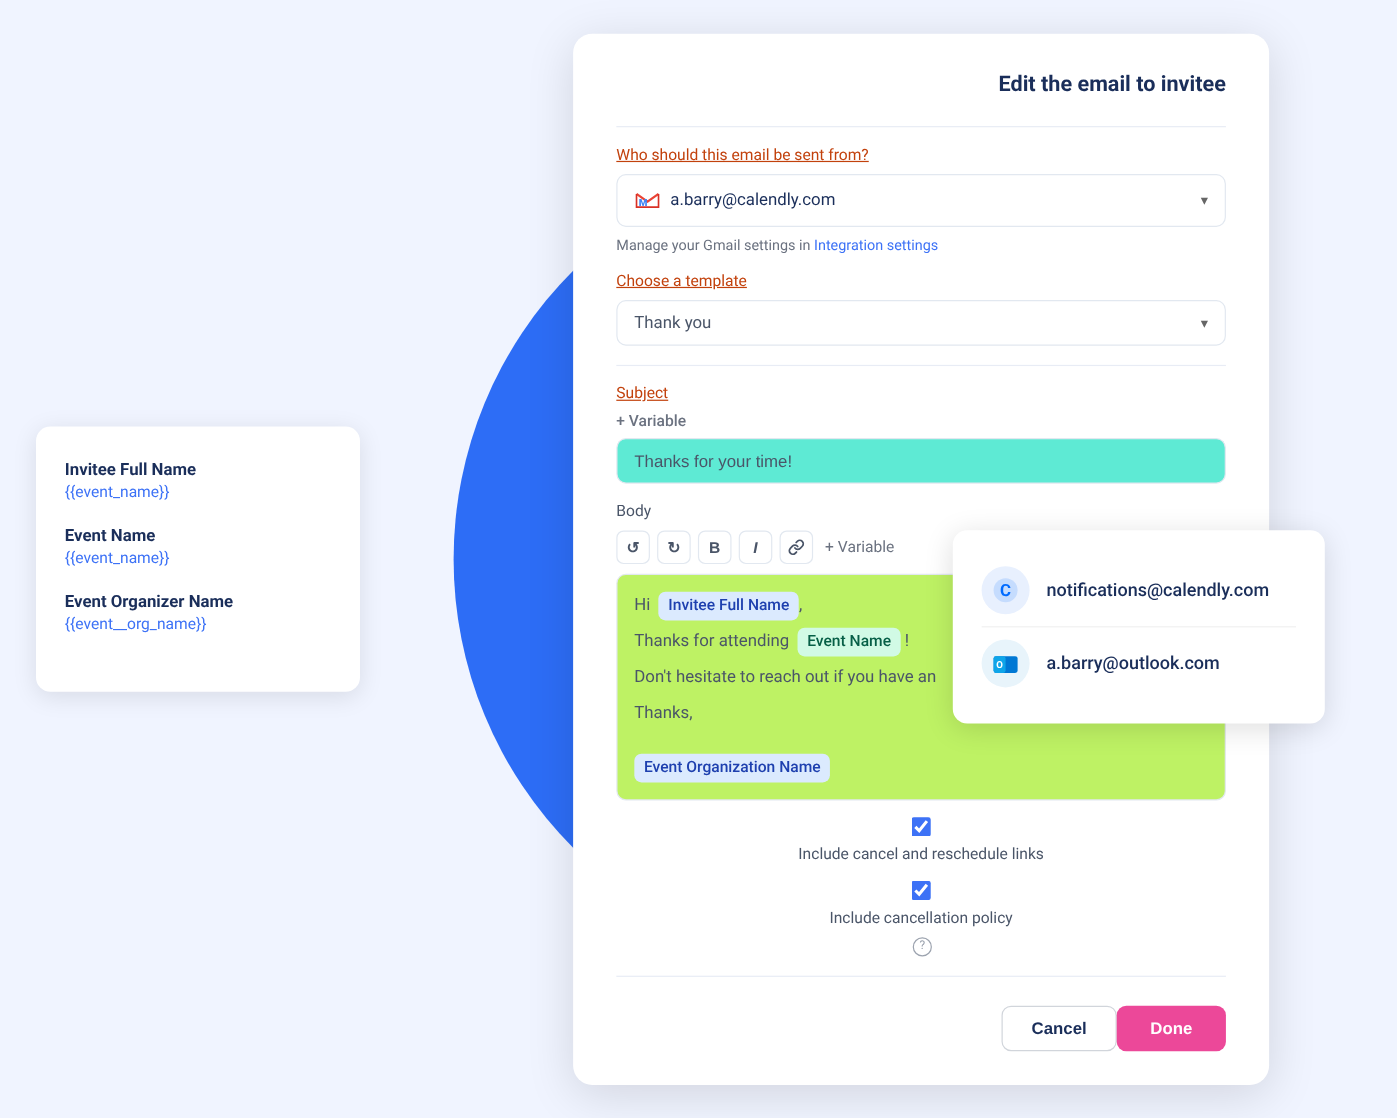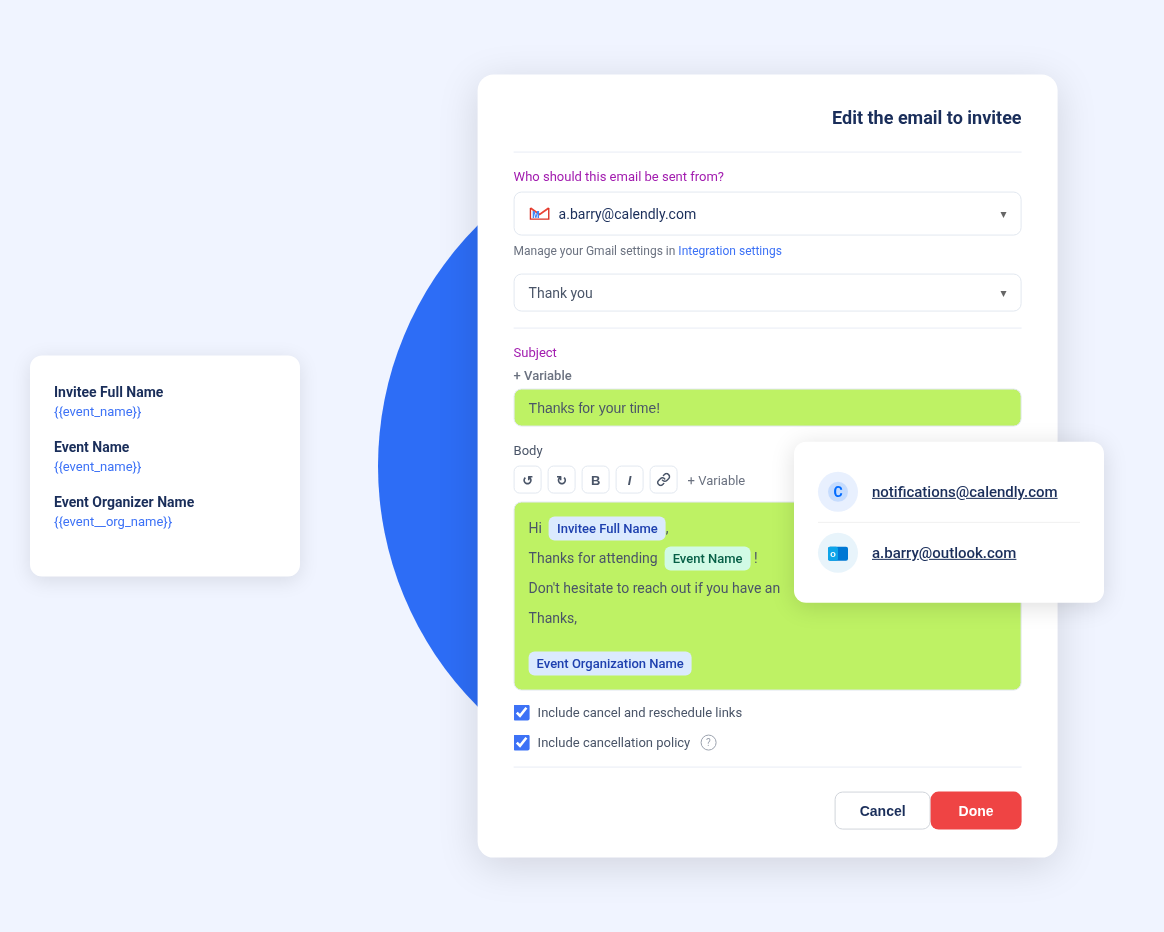--- a/index.html
+++ b/index.html
@@ -90,21 +90,20 @@
     .sender-icon.calendly {
       background: #e8f0fe;
     }
     .sender-icon.outlook {
       background: #e8f4fb;
     }
     .sender-email {
       font-size: 15px;
       color: #1a2e5a;
       font-weight: 500;
-      text-decoration: underline;
     }
 
     
     .modal {
       position: absolute;
       left: 50%;
       top: 50%;
       transform: translate(-18%, -50%);
       background: #fff;
       border-radius: 16px;
@@ -115,22 +114,23 @@
     }
     .modal-title {
       font-size: 18px;
       font-weight: 700;
       color: #1a2e5a;
       text-align: right;
       margin-bottom: 24px;
     }
     .section-label {
       font-size: 13px;
-      color: #a21caf;
+      color: #c2410c;
       margin-bottom: 8px;
+      text-decoration: underline;
     }
     .select-field {
       width: 100%;
       border: 1.5px solid #e2e8f0;
       border-radius: 8px;
       padding: 10px 14px;
       font-size: 14px;
       color: #1a2e5a;
       display: flex;
       align-items: center;
@@ -176,21 +176,21 @@
       color: #6b7280;
       font-weight: 500;
     }
     .text-input {
       width: 100%;
       border: 1.5px solid #e2e8f0;
       border-radius: 8px;
       padding: 10px 14px;
       font-size: 14px;
       color: #4a5568;
-      background: #bef264;
+      background: #5eead4;
       outline: none;
     }
     .body-section-label {
       font-size: 13px;
       color: #4a5568;
       margin: 16px 0 8px;
     }
     .toolbar {
       display: flex;
       align-items: center;
@@ -240,20 +240,21 @@
       background: #d1fae5;
       color: #065f46;
     }
     .checkbox-row {
       display: flex;
       align-items: center;
       margin-top: 14px;
       font-size: 13px;
       color: #4a5568;
       gap: 8px;
+      flex-direction: column;
     }
     .checkbox-row input[type="checkbox"] {
       width: 16px;
       height: 16px;
       accent-color: #3d72f6;
     }
     .info-icon {
       display: inline-flex;
       align-items: center;
       justify-content: center;
@@ -278,21 +279,21 @@
       background: #fff;
       color: #1a2e5a;
       font-size: 14px;
       font-weight: 600;
       cursor: pointer;
     }
     .btn-done {
       padding: 10px 28px;
       border: none;
       border-radius: 8px;
-      background: #ef4444;
+      background: #ec4899;
       color: #fff;
       font-size: 14px;
       font-weight: 600;
       cursor: pointer;
     }
     
     .template-select {
       width: 100%;
       border: 1.5px solid #e2e8f0;
       border-radius: 8px;
@@ -371,20 +372,21 @@
       <span>a.barry@calendly.com</span>
     </div>
     <span class="chevron">▾</span>
   </div>
   <div class="gmail-hint">
     <span>Manage your Gmail settings in</span>
     <a href="#">Integration settings</a>
   </div>
 
   
+  <div class="section-label">Choose a template</div>
   <div class="template-select">
     <span>Thank you</span>
     <span class="chevron">▾</span>
   </div>
 
   <hr class="divider">
 
   
   <div class="section-label">Subject</div>
   <div class="variable-add">

